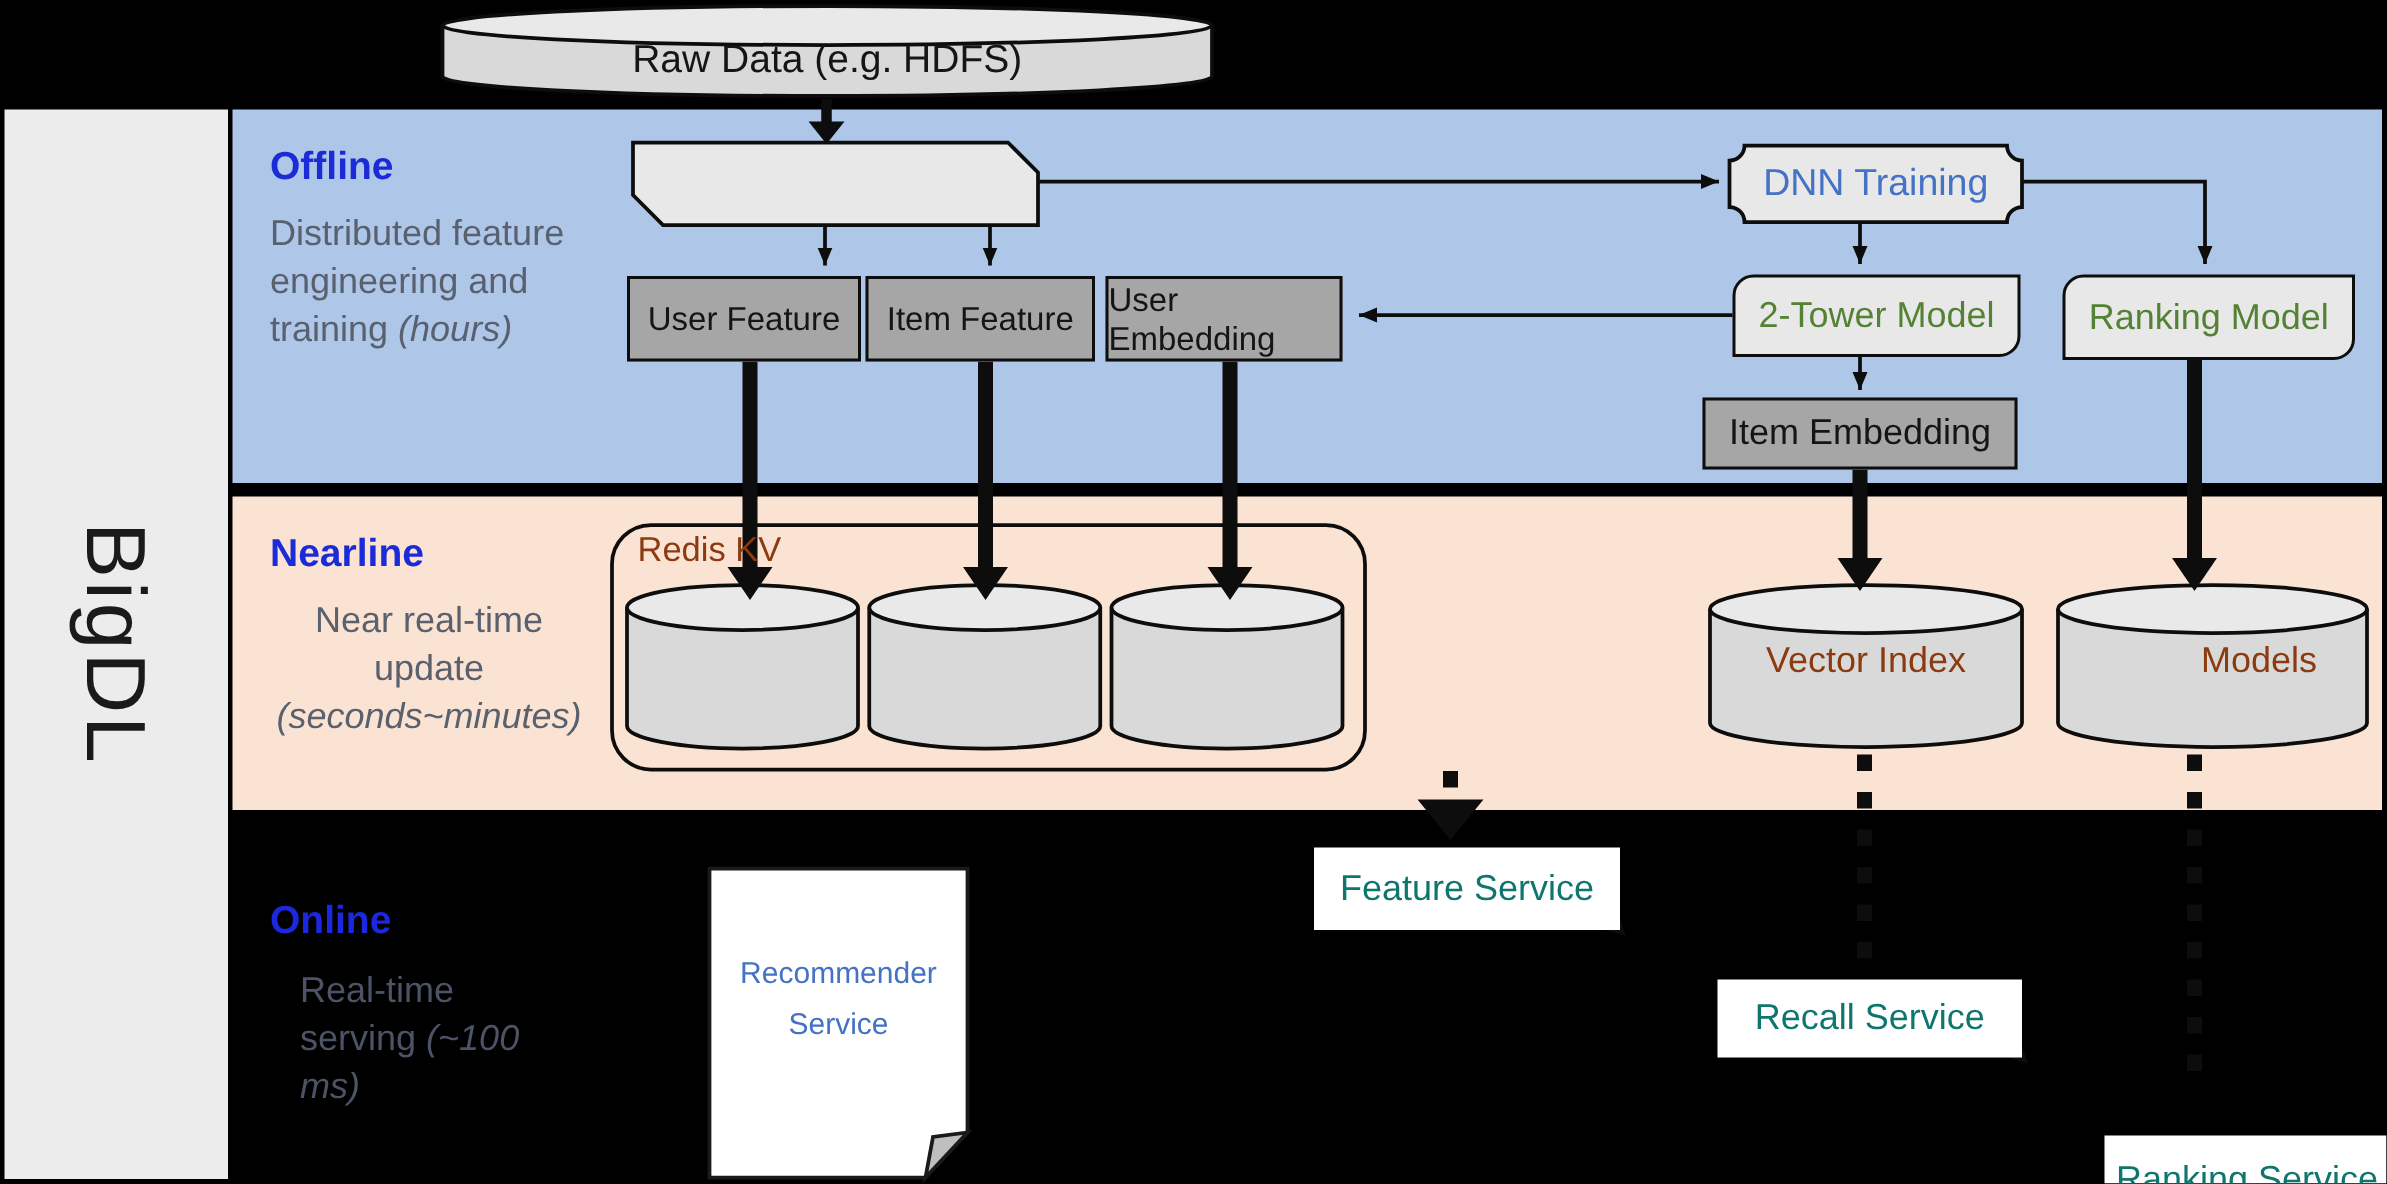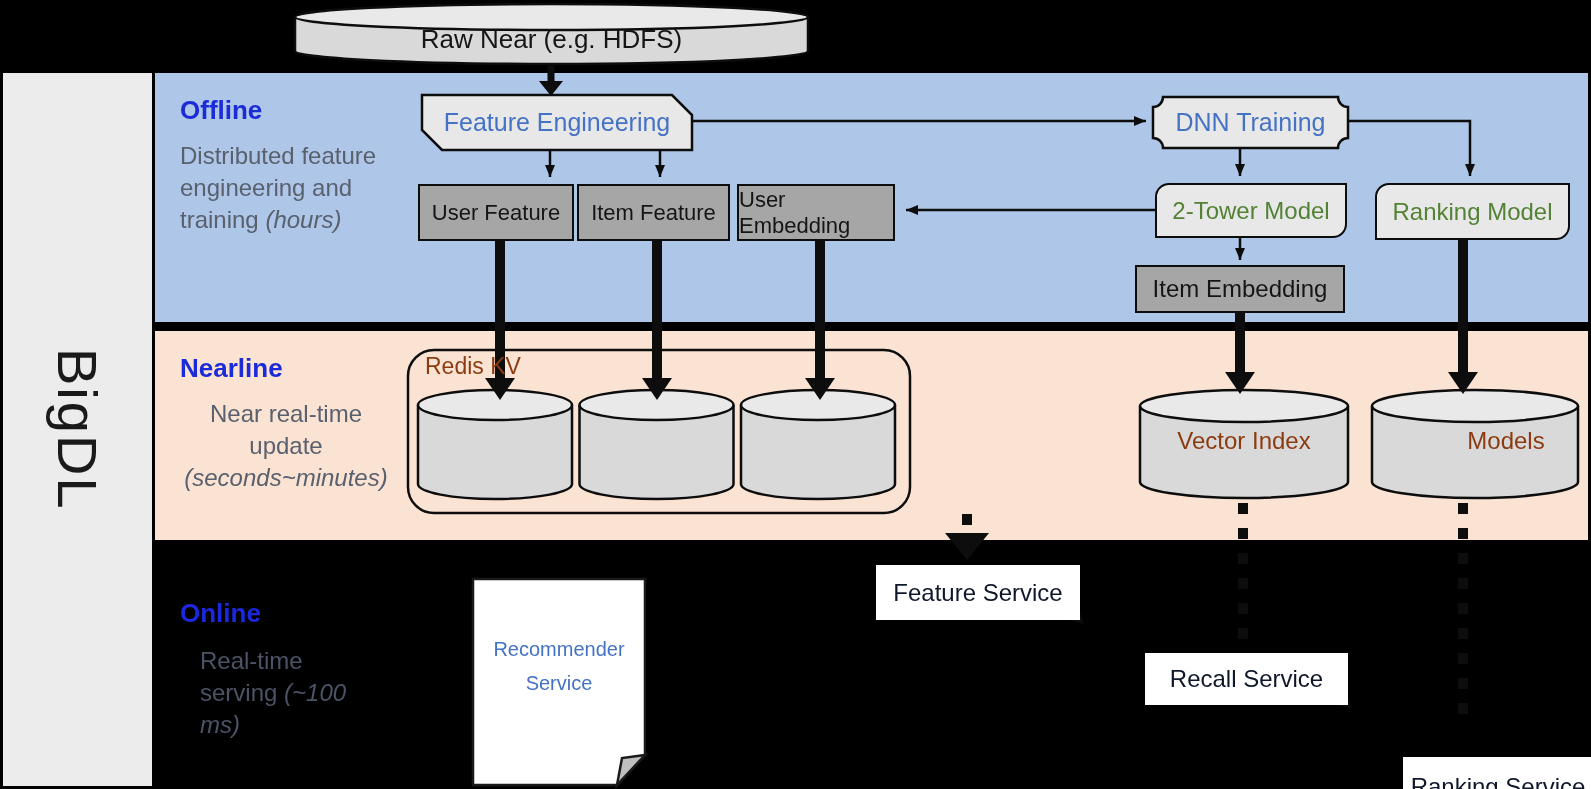--- a/index.html
+++ b/index.html
@@ -31,21 +31,21 @@
   }
   .modelbox{
     position:absolute;background:#E8E8E8;border:2.5px solid #0d0d0d;box-sizing:border-box;
     border-radius:14px 0 14px 0;
     display:flex;align-items:center;justify-content:center;
     font-size:24px;color:#548235;
   }
   .card{
     position:absolute;background:#ffffff;
     display:flex;align-items:center;justify-content:center;
-    font-size:24px;color:#0f172a;
+    font-size:24px;color:#0f766e;
   }
   .bluetext{color:#4472C4;}
   .brown{color:#8C3B10;}
 </style>
 </head>
 <body>
 
 <div id="stage">
 
   <div class="band" id="band-offline"></div>
@@ -154,23 +154,22 @@
   <div class="sec-title" style="left:180px;top:353px;">Nearline</div>
   <div class="sec-desc" style="left:180px;top:398px;width:212px;text-align:center;">
     <span>Near real-time update </span><span class="it">(seconds~minutes)</span>
   </div>
 
   <div class="sec-title" id="online-title" style="left:180px;top:598px;">Online</div>
   <div class="sec-desc" id="online-desc" style="left:180px;top:645px;width:152px;">
     <span>Real-time serving </span><span class="it">(~100 ms)</span>
   </div>
 
-  <div class="lbl" style="left:296px;top:22px;width:511px;height:34px;font-size:26px;color:#151515;">Raw Near (e.g. HDFS)</div>
+  <div class="lbl" style="left:296px;top:22px;width:511px;height:34px;font-size:26px;color:#151515;">Raw Data (e.g. HDFS)</div>
 
-  <div class="lbl bluetext" style="left:422px;top:95px;width:270px;height:55px;font-size:25px;">Feature Engineering</div>
 
   <div class="lbl bluetext" style="left:1153px;top:97px;width:195px;height:51px;font-size:25px;">DNN Training</div>
 
   <div class="graybox" style="left:418px;top:184px;width:156px;height:57px;">User Feature</div>
   <div class="graybox" style="left:577px;top:184px;width:153px;height:57px;">Item Feature</div>
   <div class="graybox" style="left:737px;top:184px;width:158px;height:57px;">User Embedding</div>
   <div class="graybox" style="left:1135px;top:265px;width:210px;height:48px;font-size:24px;">Item Embedding</div>
 
   <div class="modelbox" style="left:1155px;top:183px;width:192px;height:55px;">2-Tower Model</div>
   <div class="modelbox" style="left:1375px;top:183px;width:195px;height:57px;">Ranking Model</div>

